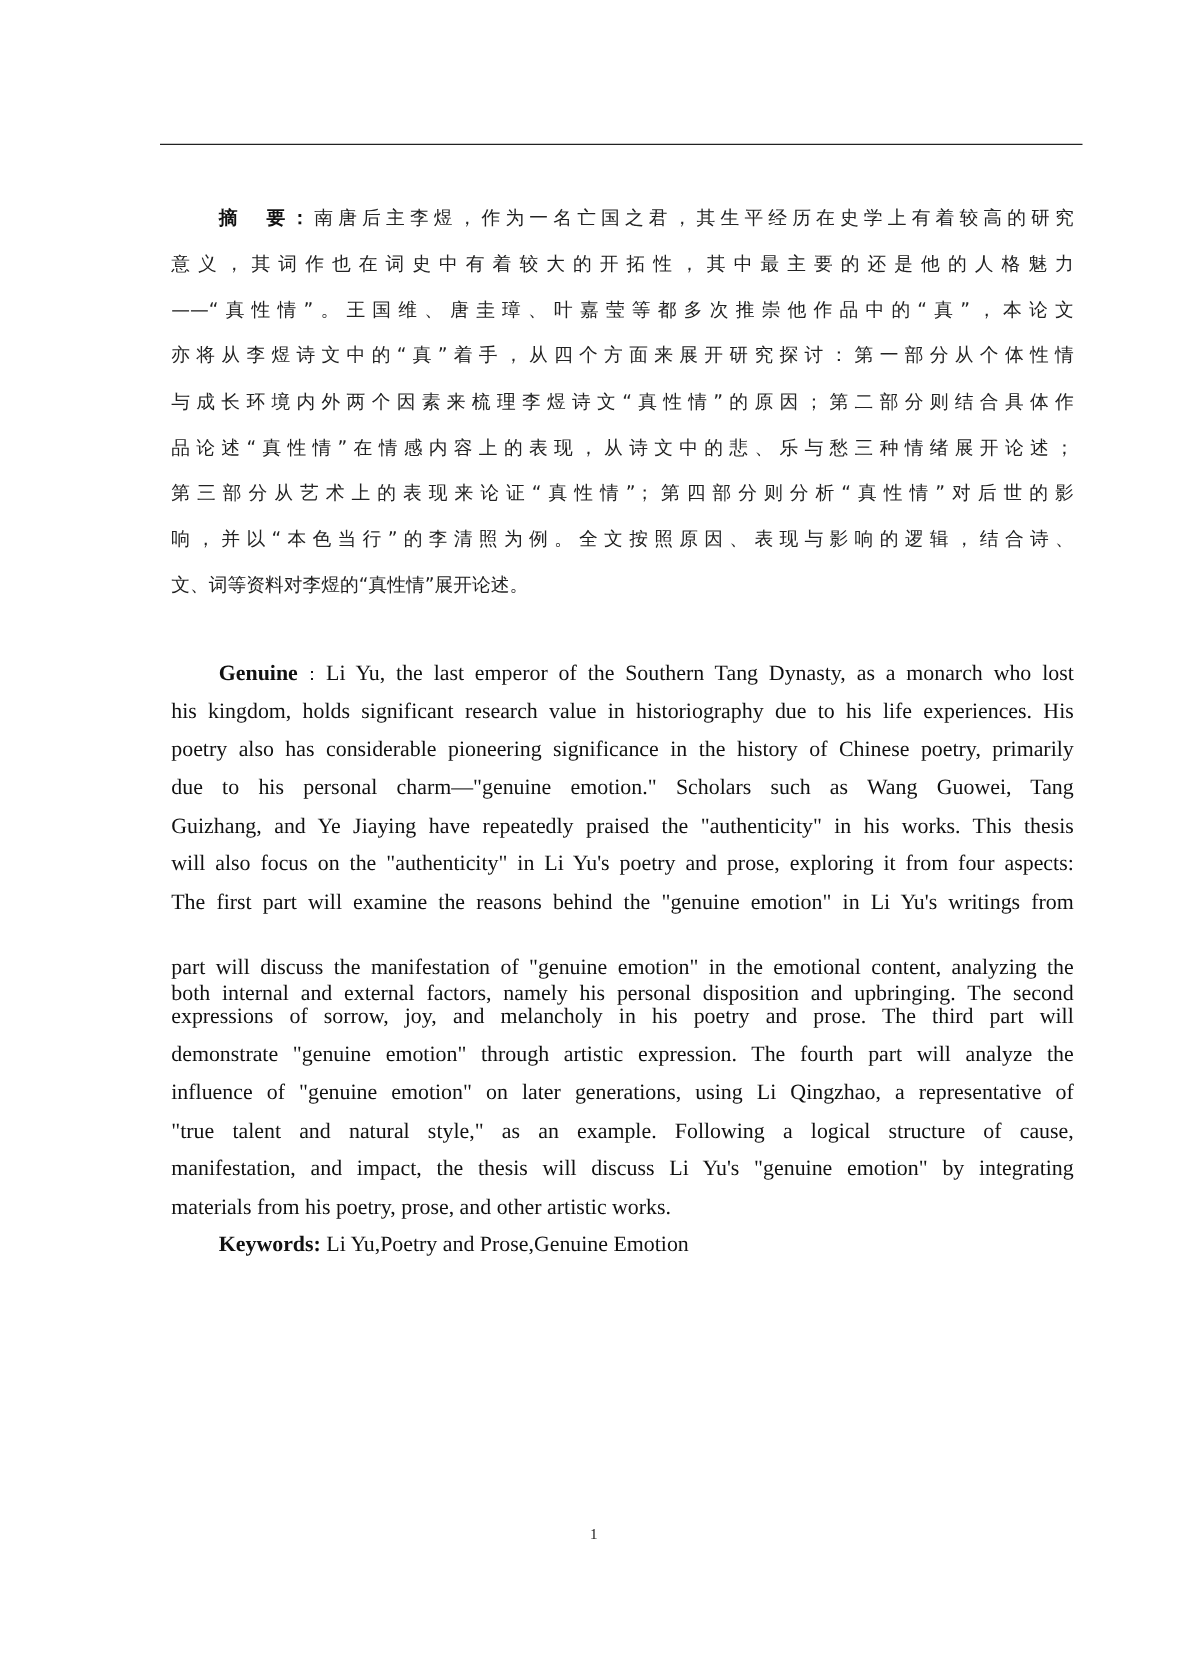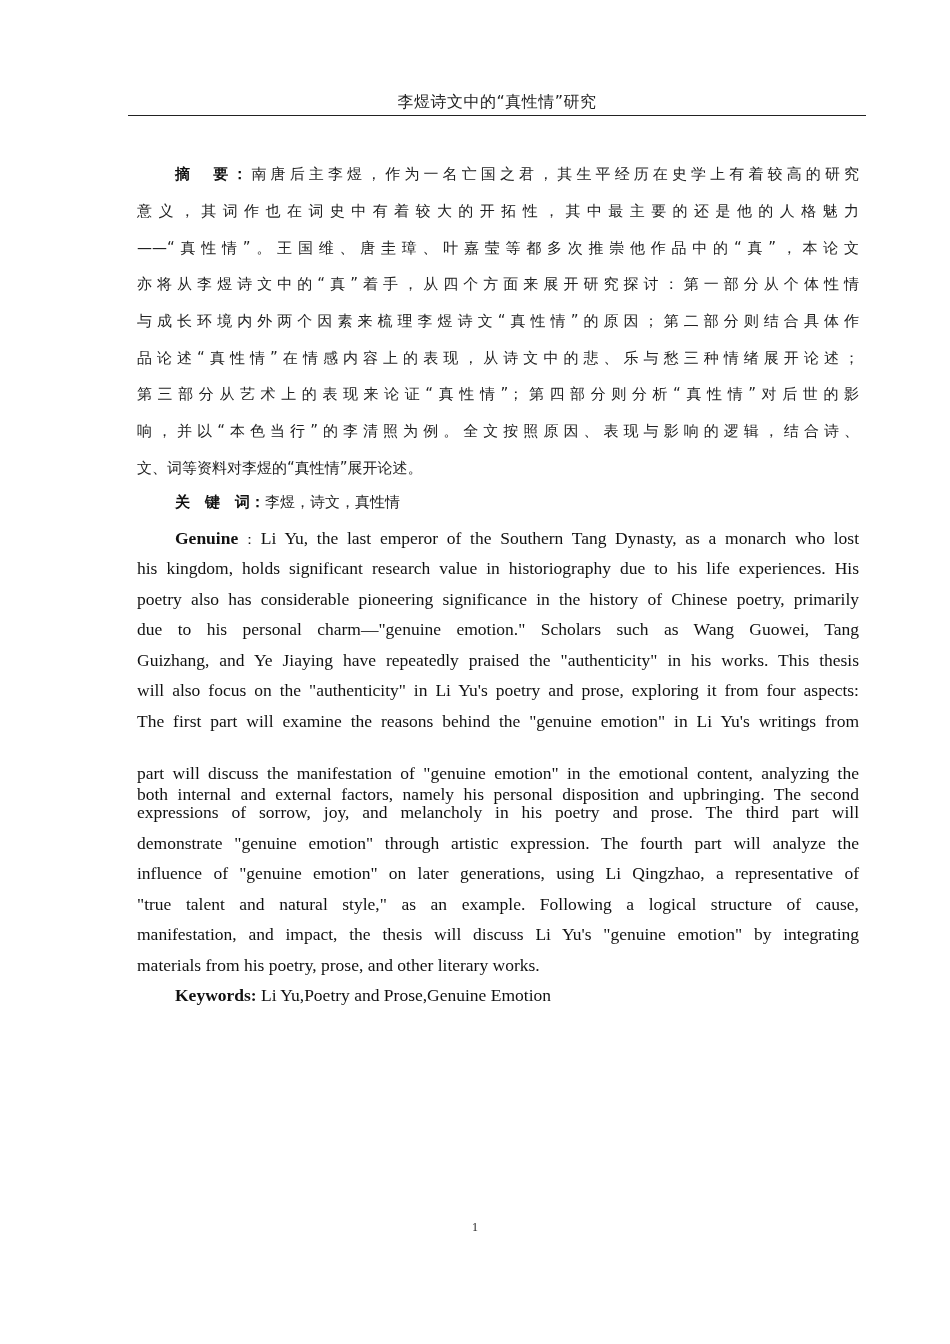--- a/index.html
+++ b/index.html
@@ -29,51 +29,49 @@
     .page-number {
       position: absolute; left: 0; width: 950px; top: 1220px; text-align: center;
       font-family: "Liberation Serif", serif; font-size: 12px; color: #222;
     }
   </style>
 </head>
 <body>
 
 <div class="page">
 
-  <div class="header-title">李煜诗文中的“真性情”研究</div>
   <div class="header-rule"></div>
 
   <div>
     <div class="zh-line indent" style="top:162px;"><span class="bold">摘　要：</span><span>南唐后主李煜，作为一名亡国之君，其生平经历在史学上有着较高的研究</span></div>
     <div class="zh-line" style="top:199px;">意义，其词作也在词史中有着较大的开拓性，其中最主要的还是他的人格魅力</div>
     <div class="zh-line" style="top:236px;">——“真性情”。王国维、唐圭璋、叶嘉莹等都多次推崇他作品中的“真”，本论文</div>
     <div class="zh-line" style="top:272px;">亦将从李煜诗文中的“真”着手，从四个方面来展开研究探讨：第一部分从个体性情</div>
     <div class="zh-line" style="top:309px;">与成长环境内外两个因素来梳理李煜诗文“真性情”的原因；第二部分则结合具体作</div>
     <div class="zh-line" style="top:346px;">品论述“真性情”在情感内容上的表现，从诗文中的悲、乐与愁三种情绪展开论述；</div>
     <div class="zh-line" style="top:382px;">第三部分从艺术上的表现来论证“真性情”；第四部分则分析“真性情”对后世的影</div>
     <div class="zh-line" style="top:419px;">响，并以“本色当行”的李清照为例。全文按照原因、表现与影响的逻辑，结合诗、</div>
     <div class="zh-line last" style="top:456px;">文、词等资料对李煜的“真性情”展开论述。</div>
   </div>
 
-  <div class="zh-line indent last" style="top:490px;"><span class="bold">关　键　词：</span><span>李煜，诗文，真性情</span></div>
 
   <div>
     <div class="en-line indent" style="top:526px;"><span class="bold">Genuine</span><span style="font-family:'DejaVu Sans',sans-serif;font-size:14px;">：</span><span>Li Yu, the last emperor of the Southern Tang Dynasty, as a monarch who lost</span></div>
     <div class="en-line" style="top:556px;">his kingdom, holds significant research value in historiography due to his life experiences. His</div>
     <div class="en-line" style="top:587px;">poetry also has considerable pioneering significance in the history of Chinese poetry, primarily</div>
     <div class="en-line" style="top:617px;">due to his personal charm—"genuine emotion." Scholars such as Wang Guowei, Tang</div>
     <div class="en-line" style="top:648px;">Guizhang, and Ye Jiaying have repeatedly praised the "authenticity" in his works. This thesis</div>
     <div class="en-line" style="top:678px;">will also focus on the "authenticity" in Li Yu's poetry and prose, exploring it from four aspects:</div>
     <div class="en-line" style="top:709px;">The first part will examine the reasons behind the "genuine emotion" in Li Yu's writings from</div>
     <div class="en-line" style="top:782px;">both internal and external factors, namely his personal disposition and upbringing. The second</div>
     <div class="en-line" style="top:761px;">part will discuss the manifestation of "genuine emotion" in the emotional content, analyzing the</div>
     <div class="en-line" style="top:800px;">expressions of sorrow, joy, and melancholy in his poetry and prose. The third part will</div>
     <div class="en-line" style="top:831px;">demonstrate "genuine emotion" through artistic expression. The fourth part will analyze the</div>
     <div class="en-line" style="top:861px;">influence of "genuine emotion" on later generations, using Li Qingzhao, a representative of</div>
     <div class="en-line" style="top:892px;">"true talent and natural style," as an example. Following a logical structure of cause,</div>
     <div class="en-line" style="top:922px;">manifestation, and impact, the thesis will discuss Li Yu's "genuine emotion" by integrating</div>
-    <div class="en-line last" style="top:953px;">materials from his poetry, prose, and other literary works.</div>
+    <div class="en-line last" style="top:953px;">materials from his poetry, prose, and other artistic works.</div>
   </div>
 
   <div class="en-line indent last" style="top:983px;"><span class="bold">Keywords:</span> <span>Li Yu,Poetry and Prose,Genuine Emotion</span></div>
 
   <div class="page-number">1</div>
 </div>
 
 </body></html>

